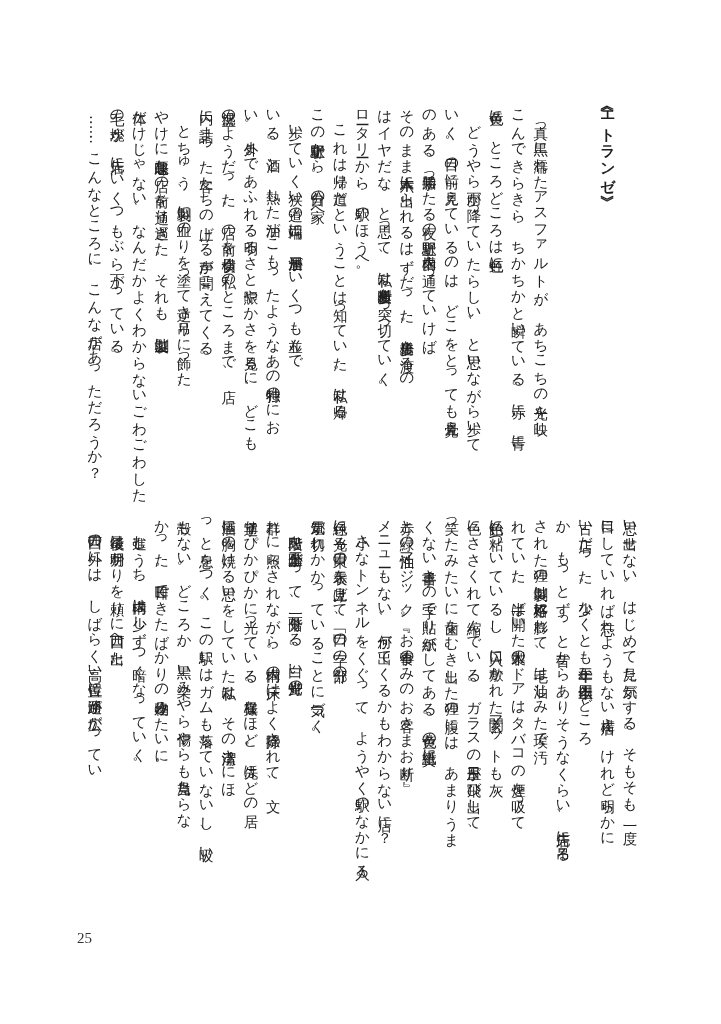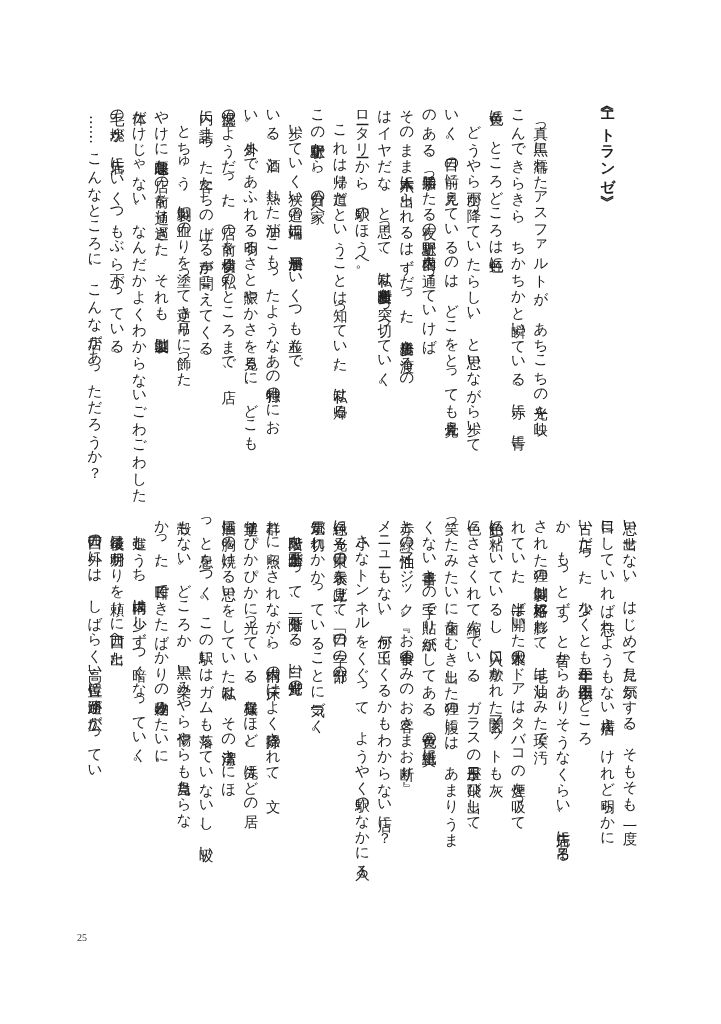--- a/index.html
+++ b/index.html
@@ -41,21 +41,21 @@
       margin-left: 44.6px;
       font-family: "DejaVu Sans", "Liberation Sans", sans-serif;
       font-weight: bold;
       font-size: 14.8px;
       padding-top: 1px;
     }
     .page-number {
       position: absolute;
       left: 77px;
       top: 930px;
-      font-size: 10px;
+      font-size: 15px;
       line-height: 16px;
       color: #333333;
       font-family: "Liberation Serif", "DejaVu Serif", serif;
     }
   </style>
 </head>
 <body>
 
 <div class="tier upper">
   <div class="title">《エトランゼ》</div>

